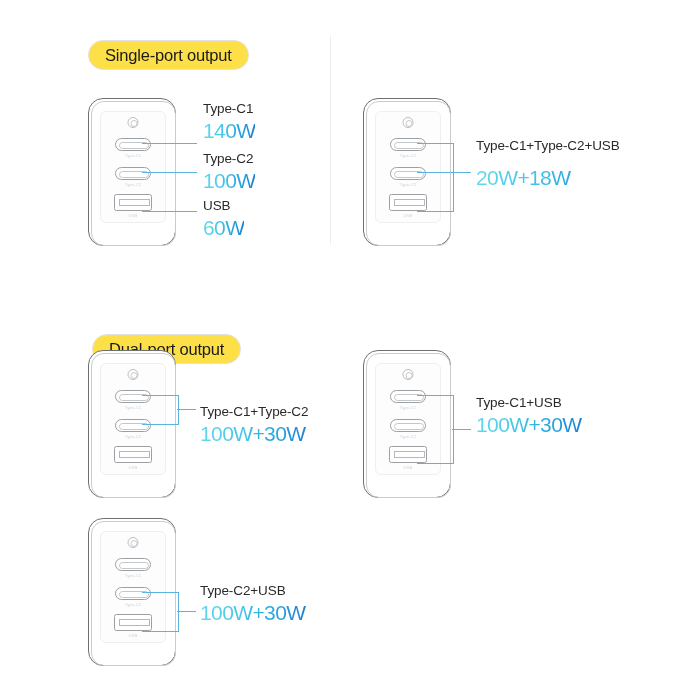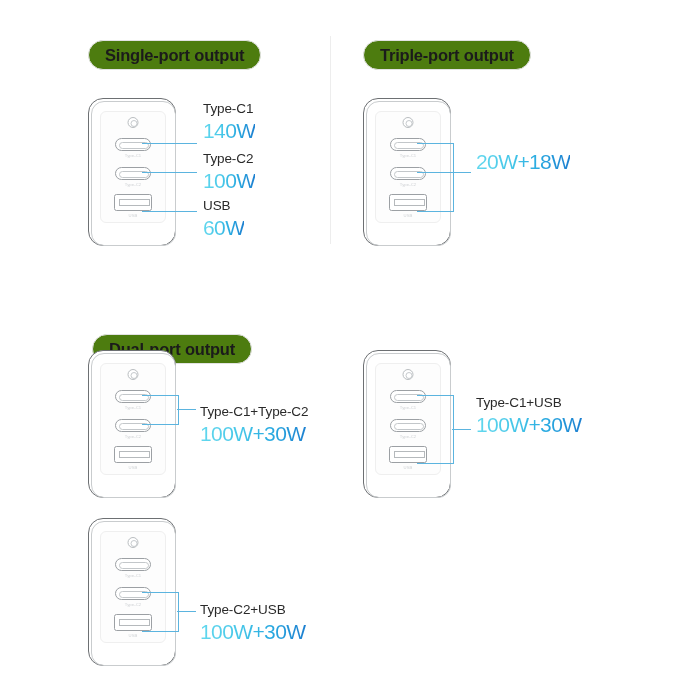--- a/index.html
+++ b/index.html
@@ -23,24 +23,24 @@
   
   .pill {
     position: absolute;
     display: inline-flex;
     align-items: center;
     justify-content: center;
     height: 30px;
     padding: 0 16px;
     border: 1px solid #e2e2e2;
     border-radius: 15px;
-    background: #4d7c0f;
+    background: #fde047;
     color: #1b1b1b;
     font-size: 16.5px;
-    font-weight: bold;
+    font-weight: normal;
     letter-spacing: -0.2px;
     white-space: nowrap;
   }
 
   
   .divider {
     position: absolute;
     width: 1px;
     background: #ededed;
   }
@@ -230,21 +230,20 @@
   <div class="txt" style="left:203px; top:151px;">
     <div class="txt-name">Type-C2</div>
     <div class="txt-watt">100W</div>
   </div>
 
   <div class="txt" style="left:203px; top:198px;">
     <div class="txt-name">USB</div>
     <div class="txt-watt">60W</div>
   </div>
 
-  <div class="pill" style="left:363px; top:40px;">Triple-port output</div>
 
   <div class="device" style="left:363px; top:98px;">
     <div class="face">
       <div class="led"></div>
 
       <div class="slot slot-c port-c1"></div>
       <div class="slot-label lbl-c1">Type-C1</div>
 
       <div class="slot slot-c port-c2"></div>
       <div class="slot-label lbl-c2">Type-C2</div>
@@ -254,20 +253,21 @@
     </div>
   </div>
 
   <div class="conn conn-h" style="left:417px; top:142.5px; width:37px;"></div>
   <div class="conn conn-h" style="left:417px; top:171.5px; width:37px;"></div>
   <div class="conn conn-h" style="left:417px; top:210.5px; width:37px;"></div>
   <div class="conn conn-v" style="left:452.5px; top:142.5px; height:69.5px;"></div>
   <div class="conn conn-h" style="left:452px; top:171.5px; width:19px;"></div>
 
   <div class="txt" style="left:476px; top:138px;">
+    <div class="txt-name">Type-C1+Type-C2+USB</div>
     <div class="txt-watt two-line" style="margin-top:12px;">20W+18W</div>
   </div>
 
   <div class="pill" style="left:92px; top:290px;margin-top:44px;">Dual-port output</div>
 
   <div class="device" style="left:88px; top:350px;">
     <div class="face">
       <div class="led"></div>
 
       <div class="slot slot-c port-c1"></div>
@@ -329,18 +329,18 @@
       <div class="slot slot-usb port-usb"></div>
       <div class="slot-label lbl-usb">USB</div>
     </div>
   </div>
 
   <div class="conn conn-h" style="left:142px; top:591.5px; width:37px;"></div>
   <div class="conn conn-h" style="left:142px; top:630.5px; width:37px;"></div>
   <div class="conn conn-v" style="left:177.5px; top:591.5px; height:40.5px;"></div>
   <div class="conn conn-h" style="left:177px; top:610.5px; width:19px;"></div>
 
-  <div class="txt" style="left:200px; top:602px;">
+  <div class="txt" style="left:200px; top:583px;">
     <div class="txt-name">Type-C2+USB</div>
     <div class="txt-watt">100W+30W</div>
   </div>
 
 </div>
 
 </body></html>

